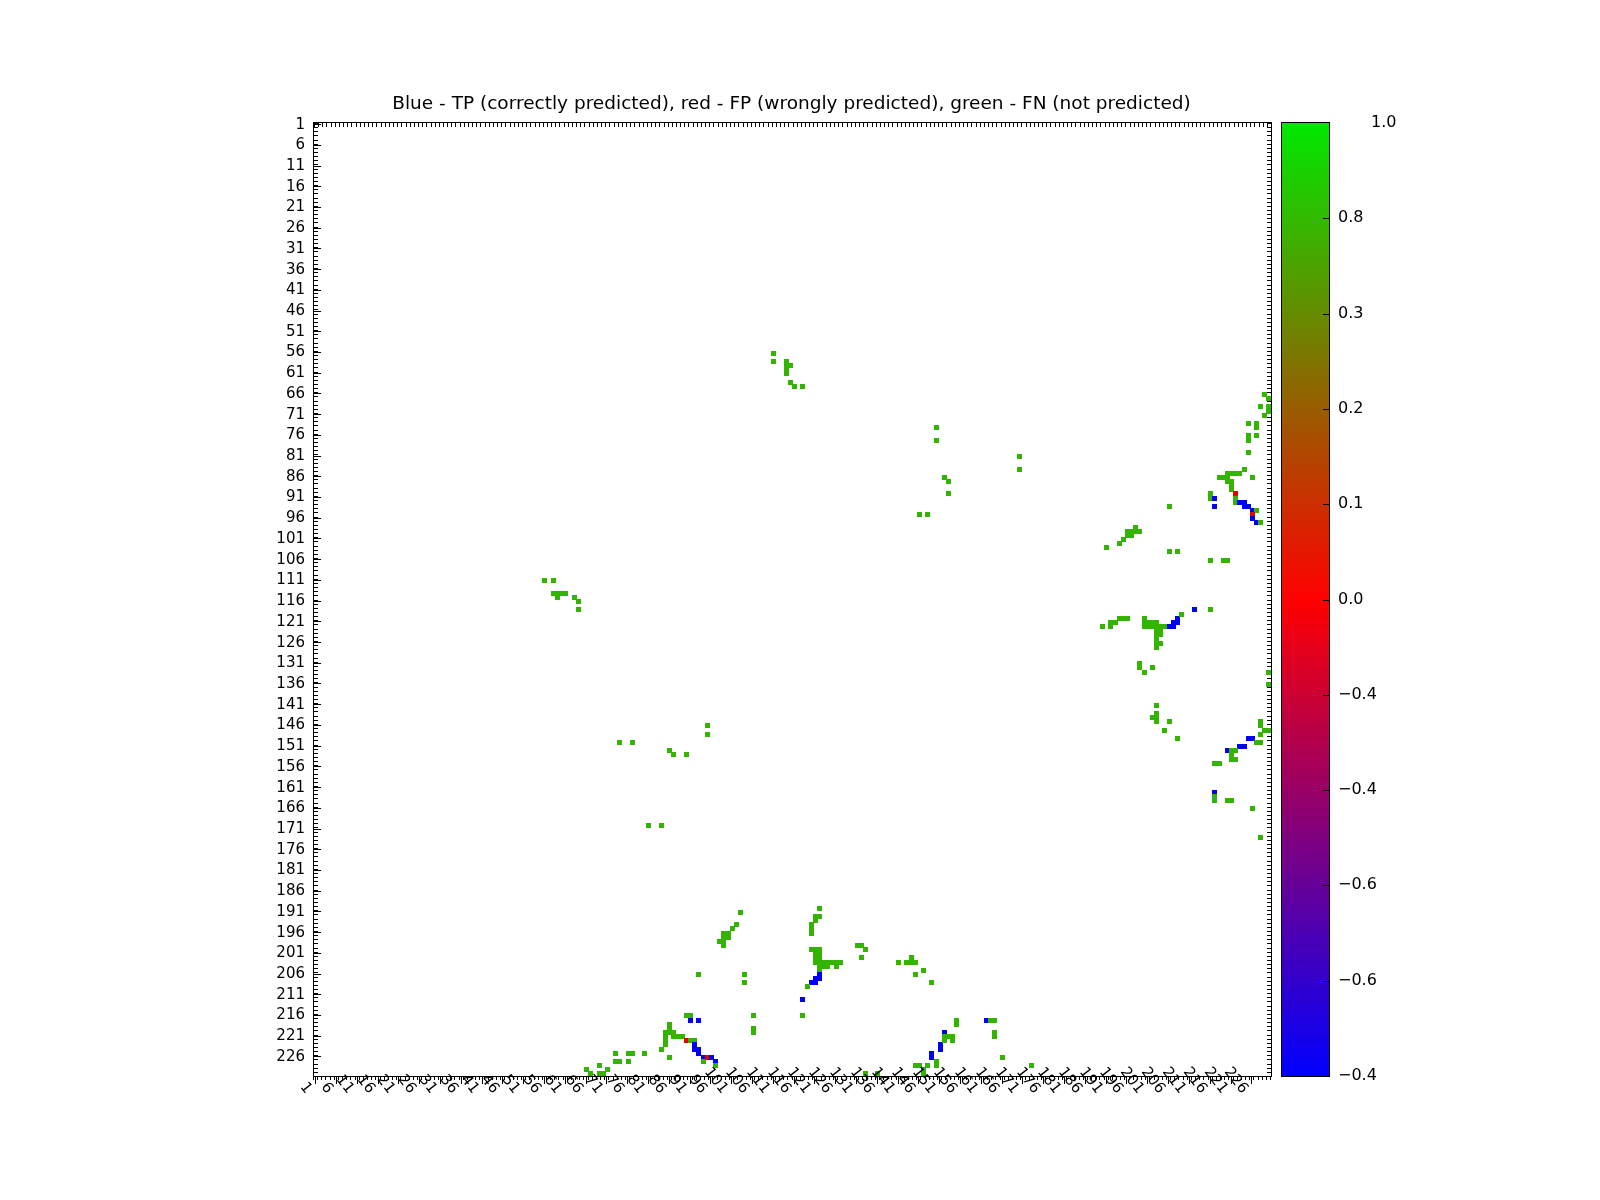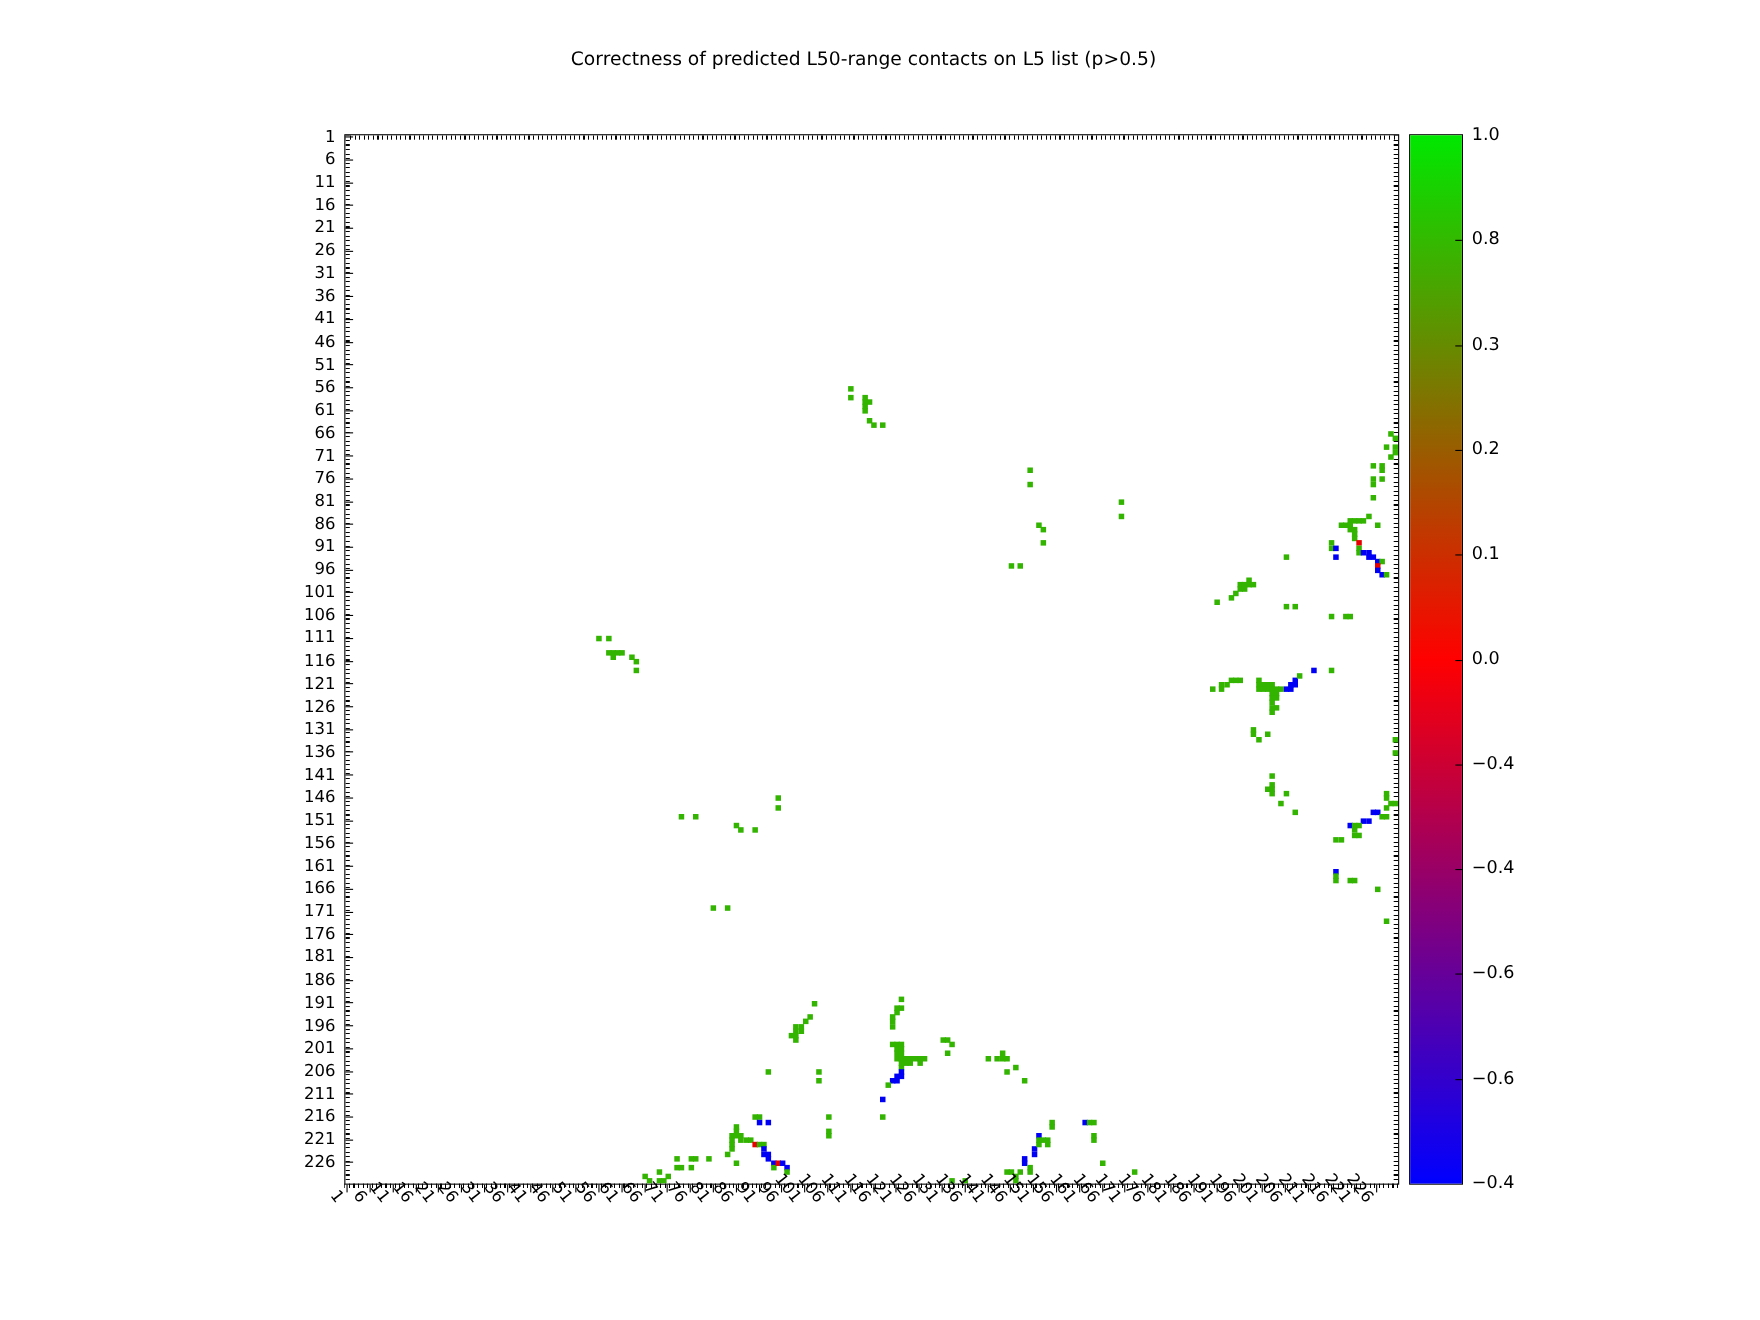--- a/index.html
+++ b/index.html
@@ -26,21 +26,21 @@
       transform:rotate(52deg) translateX(-100%);transform-origin:0 0;}
   #colorbar{position:absolute;left:1281px;top:122px;width:47px;height:953px;border:1px solid #000;}
   .cb-grad{position:absolute;left:0;top:0;width:100%;height:100%;}
   .cb-tick{position:absolute;right:0;height:1px;width:6px;background:#000;}
   .cb-label{position:absolute;left:1338px;font-size:16px;line-height:18px;}
 </style>
 </head>
 <body>
 
 <div id="fig">
-  <div class="suptitle" style="top:44px">Correctness of predicted L50-range contacts on L5 list (p&gt;0.5)</div>
+  <div id="axes-title" style="top:92px">Blue - TP (correctly predicted), red - FP (wrongly predicted), green - FN (not predicted)</div>
 
   <div id="plot">
     <div class="tickstrip ts-top"></div>
     <div class="tickstrip ts-left"></div>
     <div class="tickstrip ts-right"></div>
     <div id="cells">
         <div class="cell" style="left: 457.3px; top: 227.5px; background: rgb(50, 180, 0);"></div>
         <div class="cell" style="left: 228.4px; top: 455.4px; background: rgb(50, 180, 0);"></div>
         <div class="cell" style="left: 457.3px; top: 235.8px; background: rgb(50, 180, 0);"></div>
         <div class="cell" style="left: 236.7px; top: 455.4px; background: rgb(50, 180, 0);"></div>
@@ -543,21 +543,21 @@
       <div class="cb-tick" style="top: 190.6px;"></div>
       <div class="cb-tick" style="top: 285.9px;"></div>
       <div class="cb-tick" style="top: 381.2px;"></div>
       <div class="cb-tick" style="top: 476.5px;"></div>
       <div class="cb-tick" style="top: 571.8px;"></div>
       <div class="cb-tick" style="top: 667.1px;"></div>
       <div class="cb-tick" style="top: 762.4px;"></div>
       <div class="cb-tick" style="top: 857.7px;"></div>
     </div>
   <div id="cb-labels">
-      <div class="cb-label" style="top: 113px;">1.0</div>
+      <div class="cb-label" style="top: 113px; margin-left: 33px;">1.0</div>
       <div class="cb-label" style="top: 208.3px;">0.8</div>
       <div class="cb-label" style="top: 303.6px;">0.3</div>
       <div class="cb-label" style="top: 398.9px;">0.2</div>
       <div class="cb-label" style="top: 494.2px;">0.1</div>
       <div class="cb-label" style="top: 589.5px;">0.0</div>
       <div class="cb-label" style="top: 684.8px;">−0.4</div>
       <div class="cb-label" style="top: 780.1px;">−0.4</div>
       <div class="cb-label" style="top: 875.4px;">−0.6</div>
       <div class="cb-label" style="top: 970.7px;">−0.6</div>
       <div class="cb-label" style="top: 1066px;">−0.4</div>

